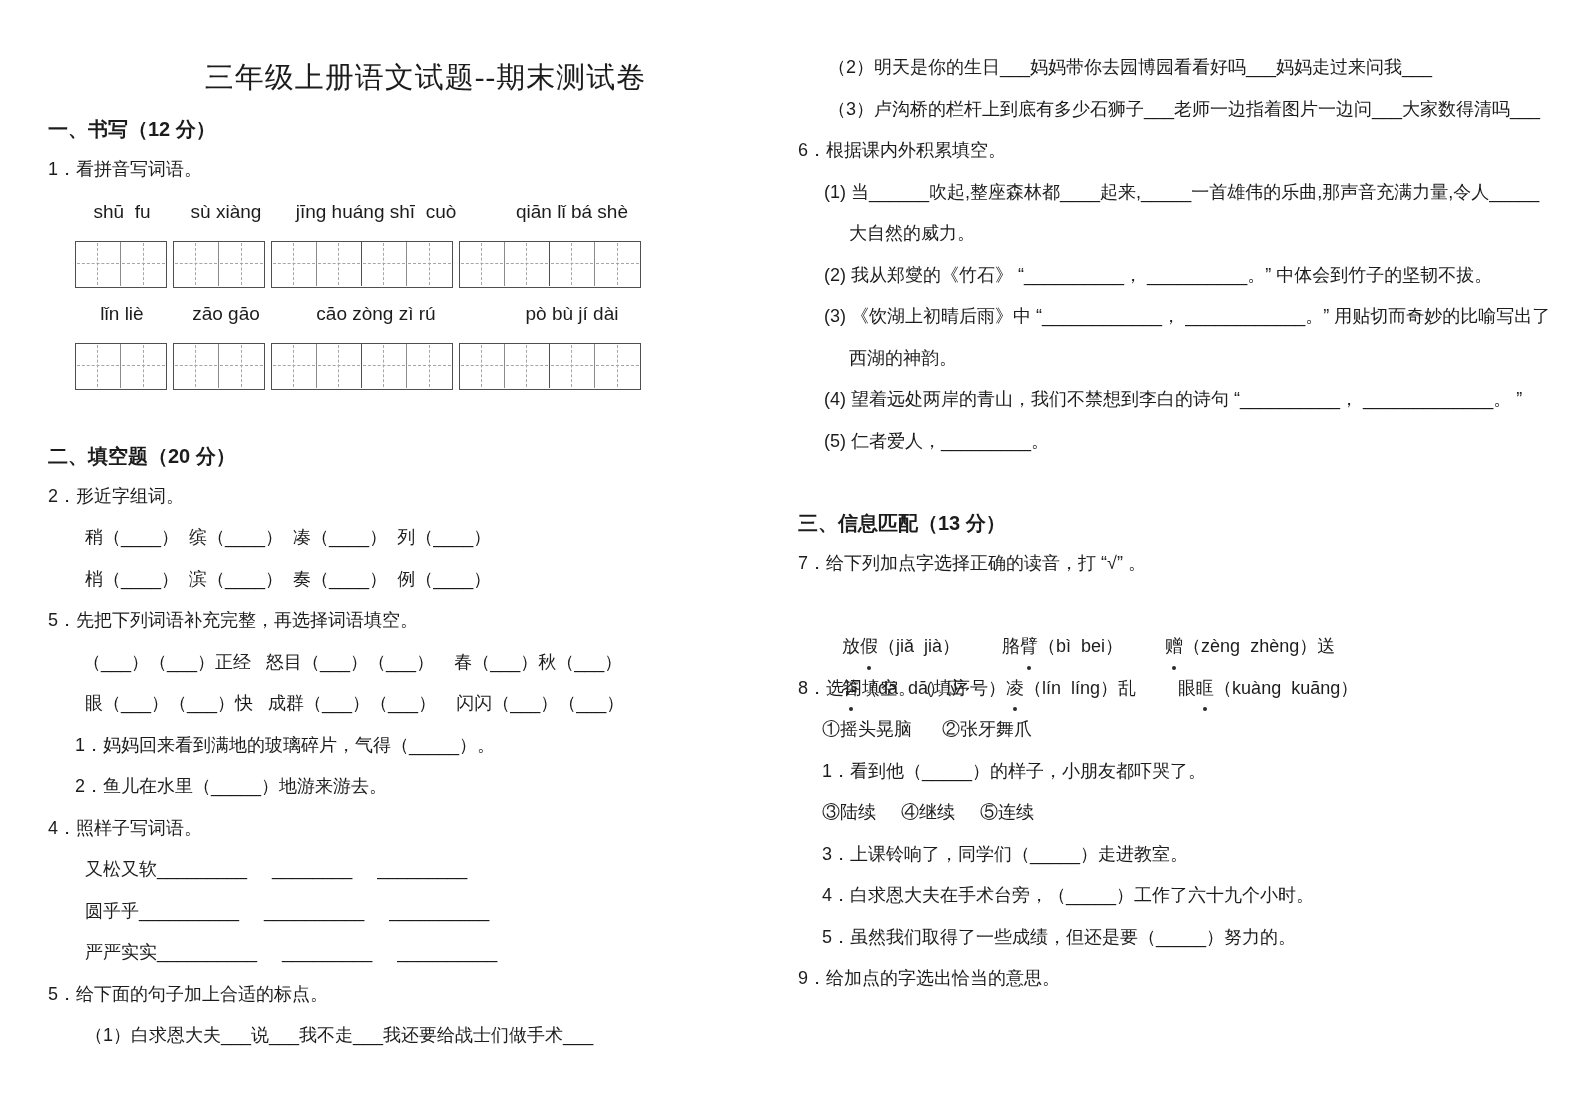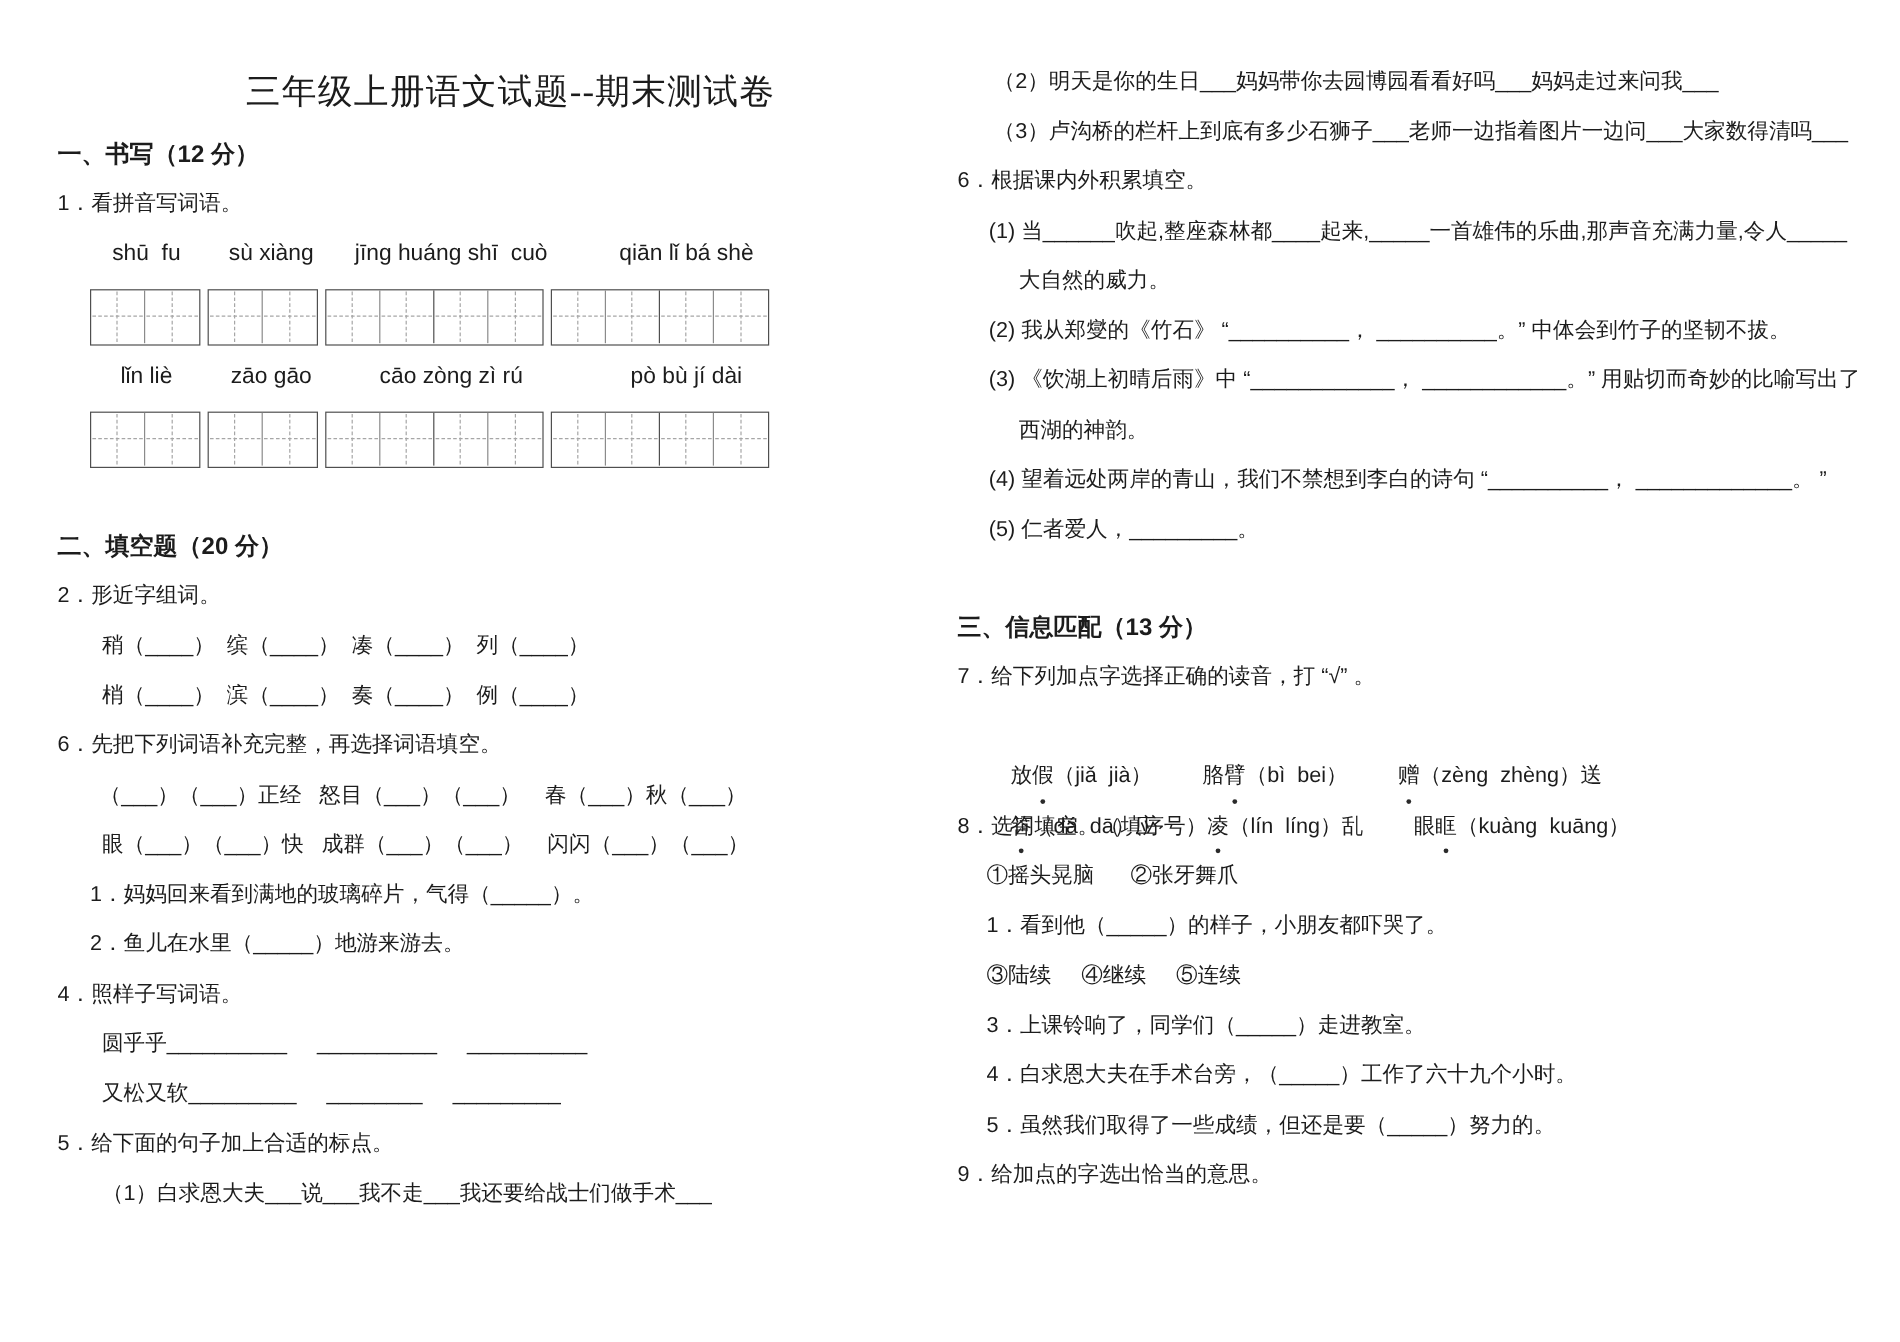--- a/index.html
+++ b/index.html
@@ -133,29 +133,30 @@
         <div class="gcell"></div>
         <div class="gcell"></div>
       </div>
     </div>
 
   <div class="heading h2">二、填空题（20 分）</div>
   <div class="line">2．形近字组词。</div>
   <div class="line ind37">稍（____）  缤（____）  凑（____）  列（____）</div>
   <div class="line ind37">梢（____）  滨（____）  奏（____）  例（____）</div>
 
-  <div class="line">6．先把下列词语补充完整，再选择词语填空。</div>
+  <div class="line">5．先把下列词语补充完整，再选择词语填空。</div>
   <div class="line ind35">（___）（___）正经   怒目（___）（___）    春（___）秋（___）</div>
   <div class="line ind37">眼（___）（___）快   成群（___）（___）    闪闪（___）（___）</div>
   <div class="line ind27">1．妈妈回来看到满地的玻璃碎片，气得（_____）。</div>
   <div class="line ind27">2．鱼儿在水里（_____）地游来游去。</div>
 
   <div class="line">4．照样子写词语。</div>
+  <div class="line ind37">又松又软_________     ________     _________</div>
   <div class="line ind37">圆乎乎__________     __________     __________</div>
-  <div class="line ind37">又松又软_________     ________     _________</div>
+  <div class="line ind37">严严实实__________     _________     __________</div>
 
   <div class="line">5．给下面的句子加上合适的标点。</div>
   <div class="line ind37">（1）白求恩大夫___说___我不走___我还要给战士们做手术___</div>
 </div>
 
 <div class="col-right">
   <div class="line ind30 first-right">（2）明天是你的生日___妈妈带你去园博园看看好吗___妈妈走过来问我___</div>
   <div class="line ind30">（3）卢沟桥的栏杆上到底有多少石狮子___老师一边指着图片一边问___大家数得清吗___</div>
 
   <div class="line">6．根据课内外积累填空。</div>

